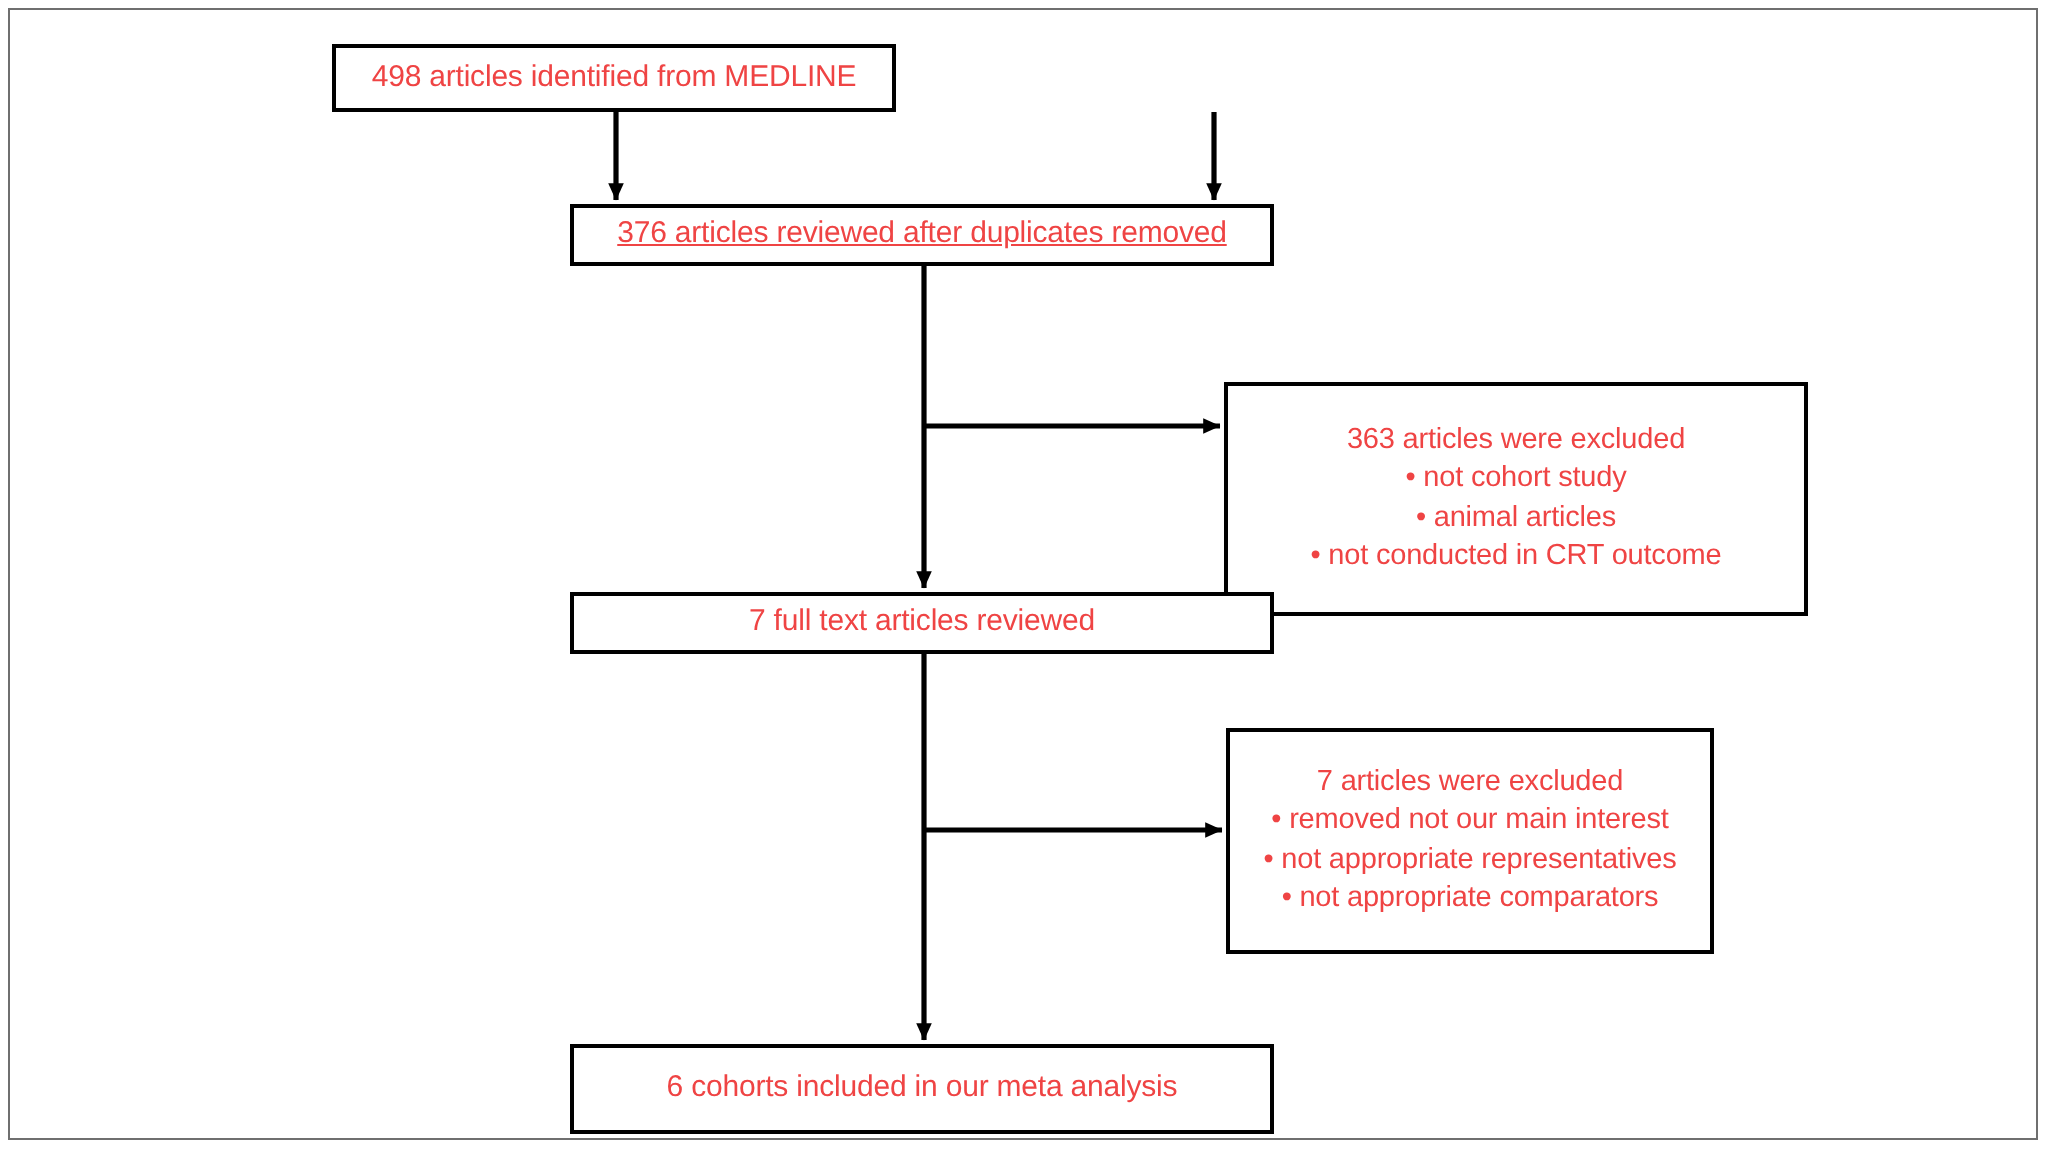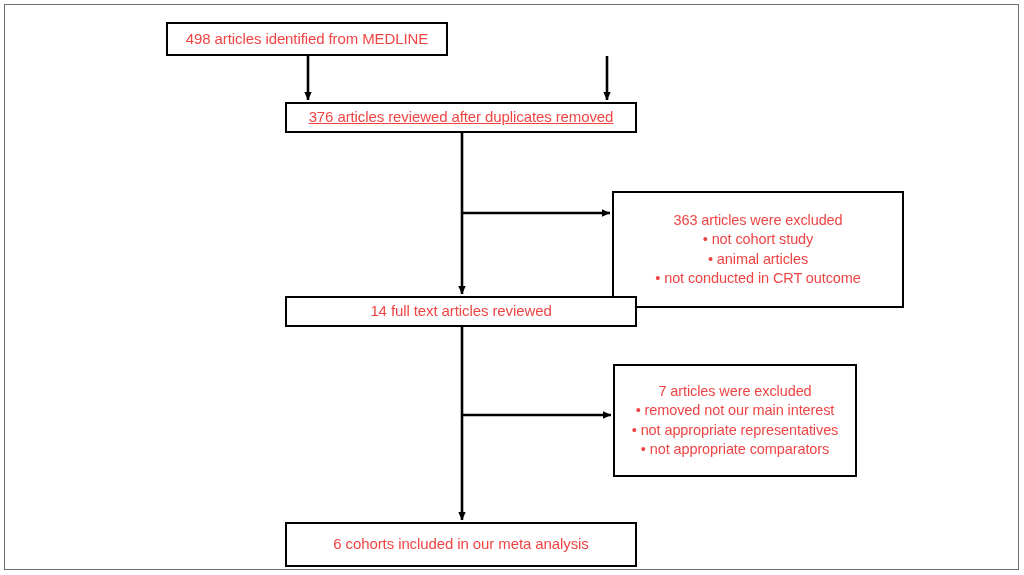--- a/index.html
+++ b/index.html
@@ -113,21 +113,21 @@
   </div>
 
   <div class="node-box" id="node-excluded-1">
     <span class="node-line">363 articles were excluded</span>
     <span class="node-line">• not cohort study</span>
     <span class="node-line">• animal articles</span>
     <span class="node-line">• not conducted in CRT outcome</span>
   </div>
 
   <div class="node-box" id="node-fulltext">
-    <span class="node-line">14 full text articles reviewed</span>
+    <span class="node-line">7 full text articles reviewed</span>
   </div>
 
   <div class="node-box" id="node-excluded-2">
     <span class="node-line">7 articles were excluded</span>
     <span class="node-line">• removed not our main interest</span>
     <span class="node-line">• not appropriate representatives</span>
     <span class="node-line">• not appropriate comparators</span>
   </div>
 
   <div class="node-box" id="node-included">

